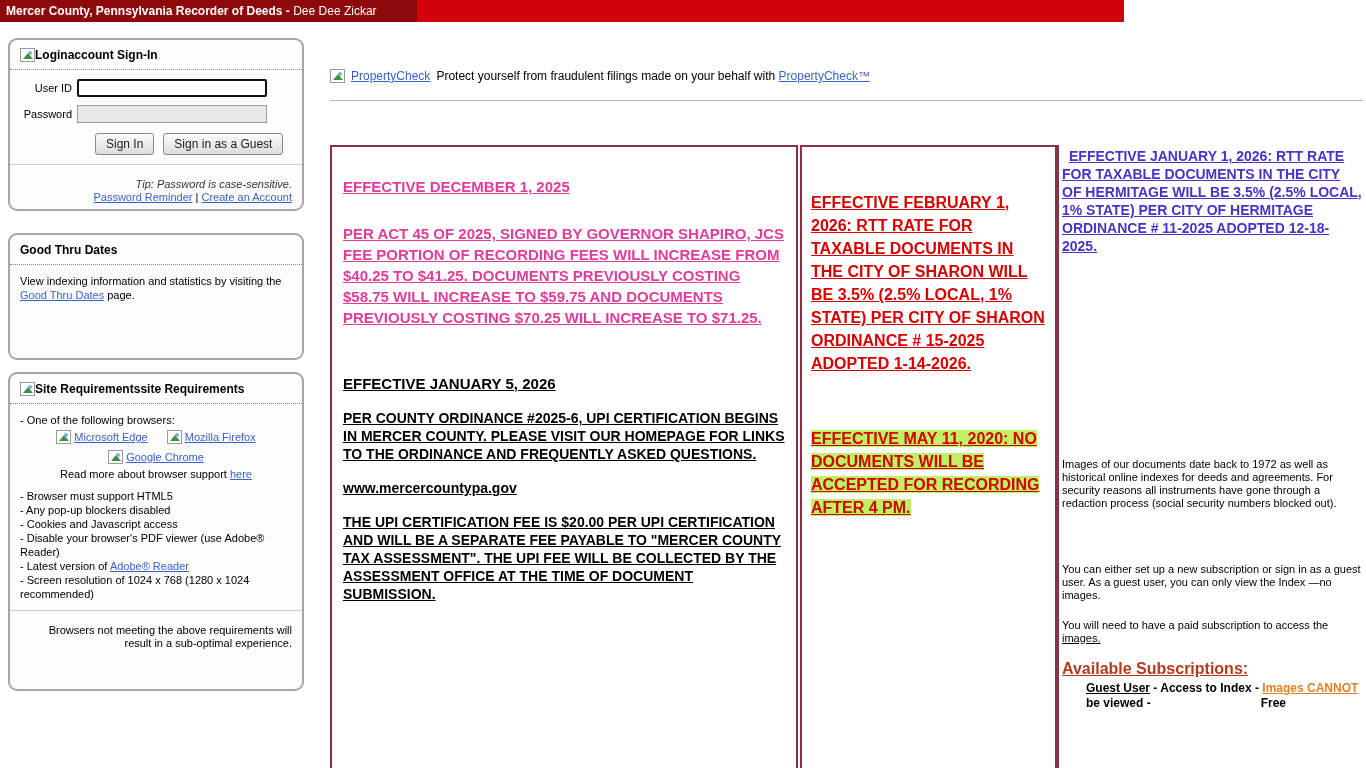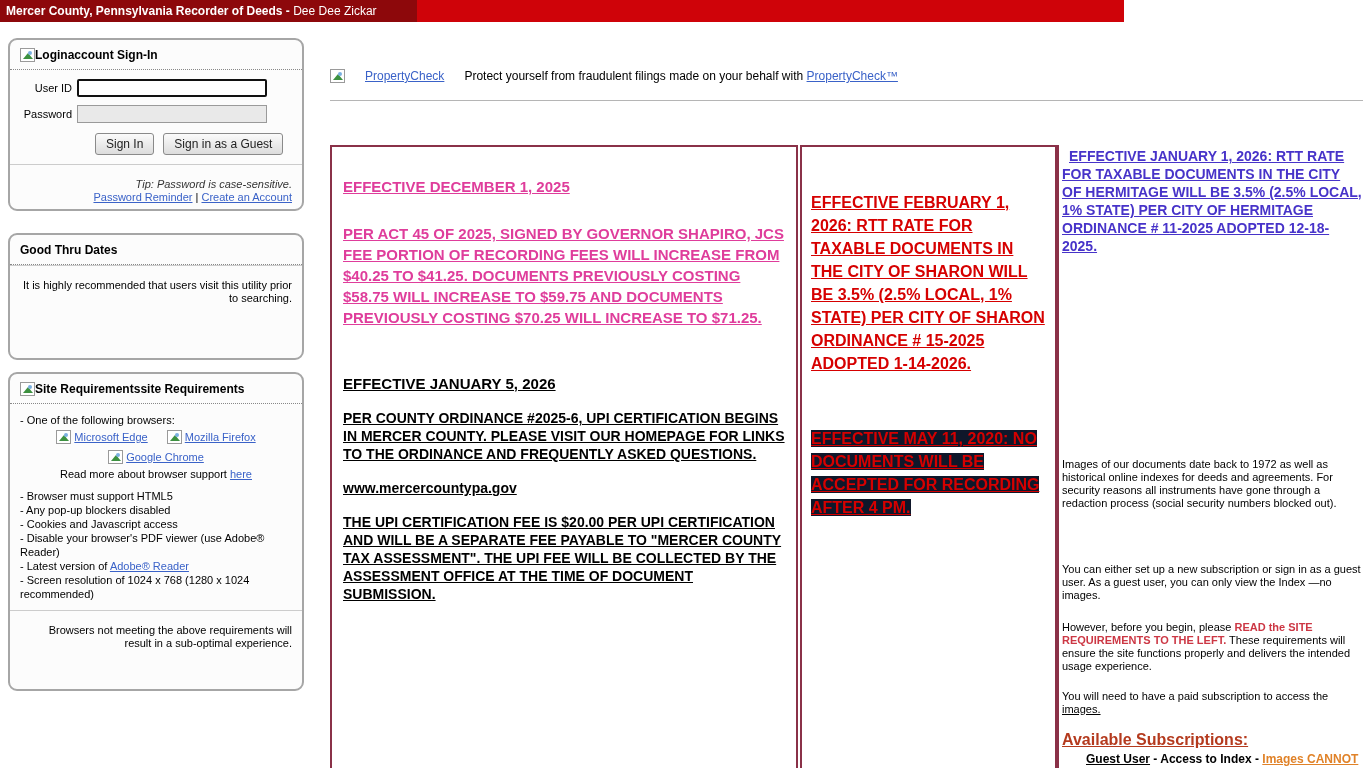--- a/index.html
+++ b/index.html
@@ -45,42 +45,42 @@
   
   .bimg { display:inline-block; width:15px; height:14px; background:#fff; border:1px solid #9a9a9a;
           position:relative; overflow:hidden; flex:0 0 auto; vertical-align:-2px; }
   .bimg:before { content:""; position:absolute; left:2px; bottom:2px; border-left:5px solid transparent;
                  border-right:5px solid transparent; border-bottom:6px solid #3d9140; }
   .bimg:after { content:""; position:absolute; right:2px; top:2px; width:4px; height:4px;
                 border-radius:50%; background:#7ab0e0; }
 
   
   .banner { position:absolute; left:330px; top:66px; height:20px; display:flex; align-items:center;
-            gap:20px; font-size:12px; white-space:nowrap; }
+            gap:6px; font-size:12px; white-space:nowrap; }
   .main-hr { position:absolute; left:330px; top:100px; width:1033px; height:0; border-top:1px solid #b5b5b5; }
 
   .col { position:absolute; top:145px; height:660px; background:#fff; }
   .col1 { left:330px; width:468px; border:2px solid #8a3148; padding:12px 11px; }
   .col2 { left:800px; width:257px; border:2px solid #8a3148; padding:44px 8px 0 9px; }
   .col3 { left:1057px; width:309px; border-left:2px solid #8a3148; padding:2px 4px 0 3px; }
 
   .welcome { font-size:11px; font-weight:bold; line-height:14px; }
   .welcome .it { font-style:italic; text-indent:3px; display:block; }
 
   .pink-h { color:#df3d9b; font-size:15px; font-weight:bold; text-decoration:underline;
             margin-top:17px; line-height:21px; }
   .pink-p { color:#df3d9b; font-size:15px; font-weight:bold; text-decoration:underline;
             margin-top:26px; line-height:21px; }
   .blk-h  { font-size:15px; font-weight:bold; text-decoration:underline; margin-top:46px; line-height:19px; }
   .blk-p  { font-size:14px; font-weight:bold; text-decoration:underline; margin-top:16px; line-height:18px; }
   .blk-www{ font-size:14px; font-weight:bold; text-decoration:underline; margin-top:16px; line-height:18px; }
 
   .red-p { color:#d60000; font-size:16px; font-weight:bold; text-decoration:underline; line-height:23px; }
   .yellow-p { margin-top:52px; font-size:16px; font-weight:bold; line-height:23px; }
-  .yellow-p .hl { background:#0f172a; color:#d60000; text-decoration:underline; }
+  .yellow-p .hl { background:#bef264; color:#d60000; text-decoration:underline; }
 
   .purple-p { color:#4733c9; font-size:14px; font-weight:bold; text-decoration:underline;
               line-height:18px; text-indent:7px; }
   .c3-p { font-size:11px; line-height:13px; }
   .c3-images { margin-top:203px; }
   .c3-subscribe { margin-top:53px; }
   .c3-however { margin-top:19px; }
   .c3-however .readreq { color:#cc3744; font-weight:bold; }
   .c3-paid { margin-top:17px; }
   .c3-paid .ul { text-decoration:underline; }
@@ -124,21 +124,23 @@
     <span class="link">Password Reminder</span>
     <span>|</span>
     <span class="link">Create an Account</span>
   </div>
 </div>
 
 <div class="sbox gtd-box">
   <div class="sbox-head">
     <span>Good Thru Dates</span>
   </div>
-  <div class="sbox-note">It is highly recommended that users visit this utility prior to searching.</div>
+  <div class="sbox-body">
+    <span>View indexing information and statistics by visiting the </span><span class="link">Good Thru Dates</span><span> page.</span>
+  </div>
 </div>
 
 <div class="sbox req-box">
   <div class="sbox-head">
     <span class="bimg"></span>
     <span>Site Requirements</span>
     <span>site Requirements</span>
   </div>
   <div class="sbox-body">
     <div>- One of the following browsers:</div>
@@ -193,23 +195,20 @@
   <div class="red-p">EFFECTIVE FEBRUARY 1, 2026:  RTT RATE FOR TAXABLE DOCUMENTS IN THE CITY OF SHARON WILL BE 3.5% (2.5% LOCAL, 1% STATE) PER CITY OF SHARON ORDINANCE # 15-2025 ADOPTED 1-14-2026.</div>
   <div class="yellow-p">
     <span class="hl">EFFECTIVE MAY 11, 2020: NO DOCUMENTS WILL BE ACCEPTED FOR RECORDING AFTER 4 PM.</span>
   </div>
 </div>
 
 <div class="col col3">
   <div class="purple-p">EFFECTIVE JANUARY 1, 2026: RTT RATE FOR TAXABLE DOCUMENTS IN THE CITY OF HERMITAGE WILL BE 3.5% (2.5% LOCAL, 1% STATE) PER CITY OF HERMITAGE ORDINANCE # 11-2025 ADOPTED 12-18-2025.</div>
   <div class="c3-p c3-images">Images of our documents date back to 1972 as well as historical online indexes for deeds and agreements. For security reasons all instruments have gone through a redaction process (social security numbers blocked out).</div>
   <div class="c3-p c3-subscribe">You can either set up a new subscription or sign in as a guest user.  As a guest user, you can only view the Index —no images.</div>
-  <div class="c3-p c3-however">
-    <span>However, before you begin, please </span><span class="readreq">READ the SITE REQUIREMENTS TO THE LEFT.</span><span>  These requirements will ensure the site functions properly and delivers the intended usage experience.</span>
-  </div>
   <div class="c3-p c3-paid">
     <span>You will need to have a paid subscription to access the </span><span class="ul">images.</span>
   </div>
   <div class="avail-h">Available Subscriptions:</div>
   <div class="guest-line">
     <span class="gu">Guest User</span><span> -  Access to Index - </span><span class="org">Images CANNOT</span>
   </div>
   <div class="guest-line2">
     <span>be viewed -</span><span class="free">Free</span>
   </div>

